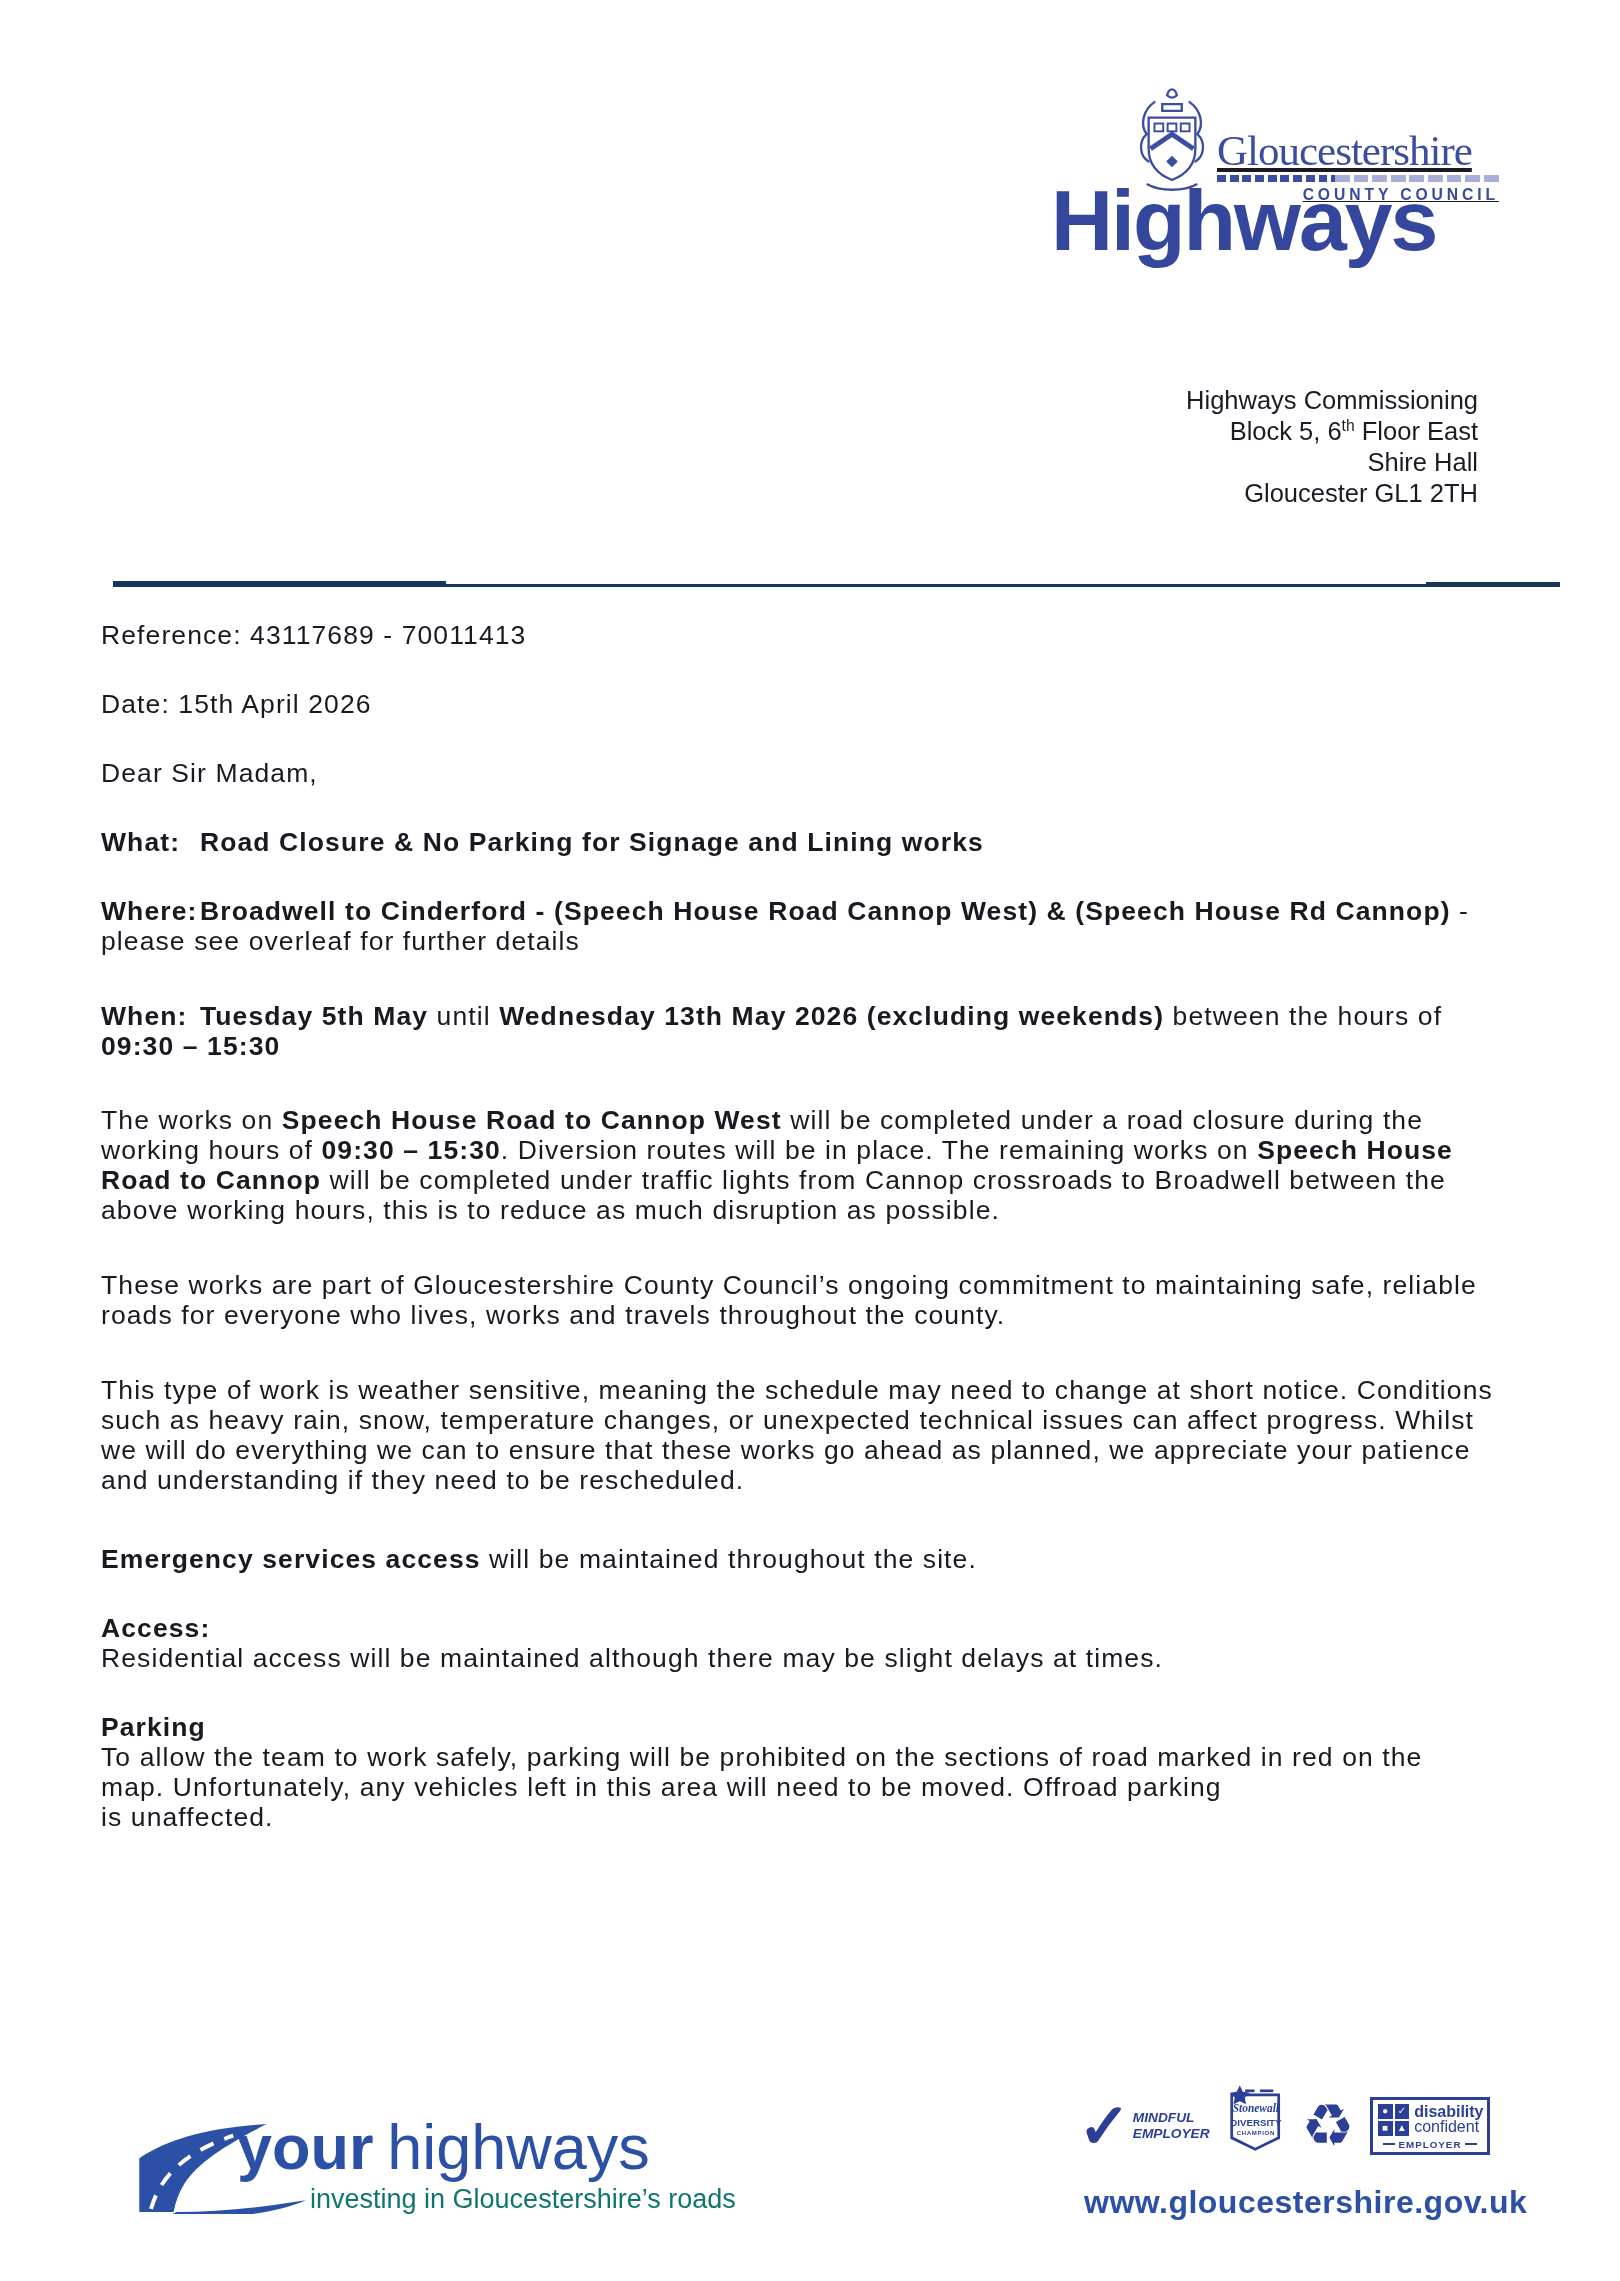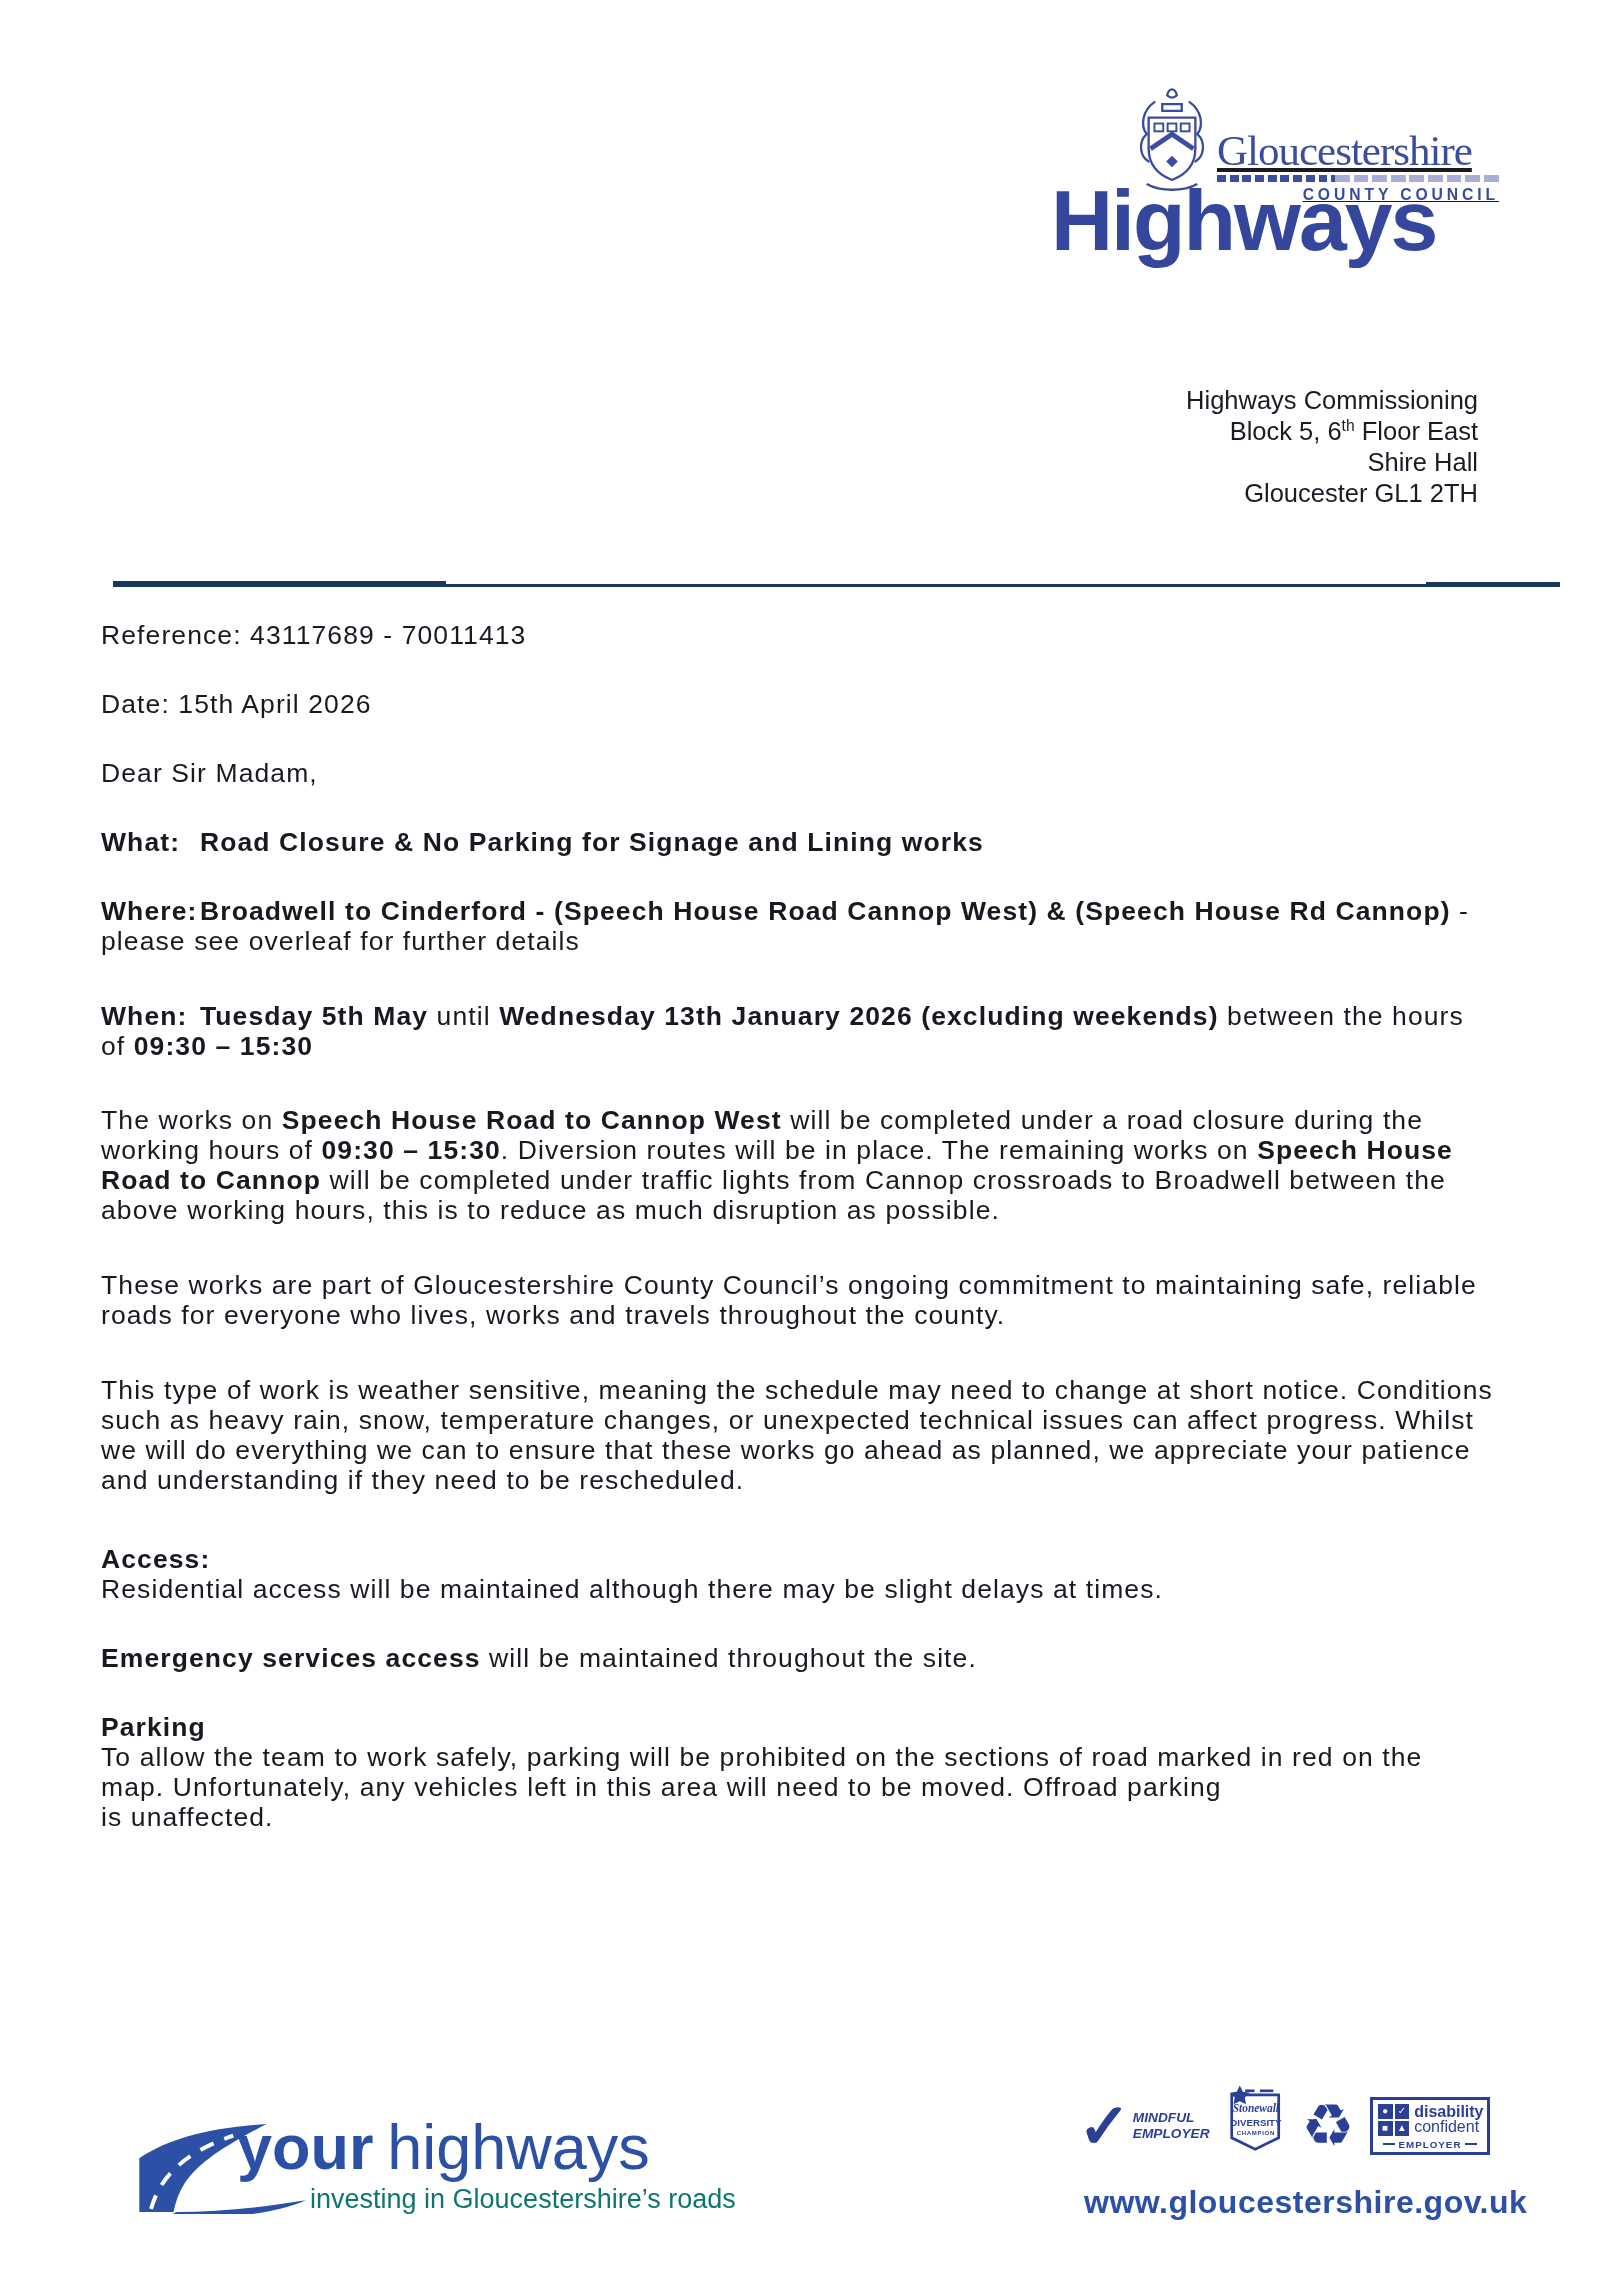--- a/index.html
+++ b/index.html
@@ -155,37 +155,37 @@
 
     <p>
       <span class="lbl">What:</span><b>Road Closure &amp; No Parking for Signage and Lining works</b>
     </p>
 
     <p class="mb46">
       <span class="lbl">Where:</span><b>Broadwell to Cinderford - (Speech House Road Cannop West) &amp; (Speech House Rd Cannop)</b><span> - please see overleaf for further details</span>
     </p>
 
     <p class="mb45">
-      <span class="lbl">When:</span><b>Tuesday 5th May</b><span> until </span><b>Wednesday 13th January 2026 (excluding weekends)</b><span> between the hours of </span><b>09:30 – 15:30</b>
+      <span class="lbl">When:</span><b>Tuesday 5th May</b><span> until </span><b>Wednesday 13th May 2026 (excluding weekends)</b><span> between the hours of </span><b>09:30 – 15:30</b>
     </p>
 
     <p class="mb46">
       <span>The works on </span><b>Speech House Road to Cannop West</b><span> will be completed under a road closure during the working hours of </span><b>09:30 – 15:30</b><span>. Diversion routes will be in place. The remaining works on </span><b>Speech House Road to Cannop</b><span> will be completed under traffic lights from Cannop crossroads to Broadwell between the above working hours, this is to reduce as much disruption as possible.</span>
     </p>
 
     <p class="mb46">These works are part of Gloucestershire County Council’s ongoing commitment to maintaining safe, reliable roads for everyone who lives, works and travels throughout the county.</p>
 
     <p class="mb50">This type of work is weather sensitive, meaning the schedule may need to change at short notice. Conditions such as heavy rain, snow, temperature changes, or unexpected technical issues can affect progress. Whilst we will do everything we can to ensure that these works go ahead as planned, we appreciate your patience and understanding if they need to be rescheduled.</p>
 
     <p>
+      <b>Emergency services access</b><span> will be maintained throughout the site.</span>
+    </p>
+
+    <p>
       <b class="head">Access:</b><span>Residential access will be maintained although there may be slight delays at times.</span>
-    </p>
-
-    <p>
-      <b>Emergency services access</b><span> will be maintained throughout the site.</span>
     </p>
 
     <p>
       <b class="head">Parking</b><span>To allow the team to work safely, parking will be prohibited on the sections of road marked in red on the map. Unfortunately, any vehicles left in this area will need to be moved. Offroad parking</span><br><span>is unaffected.</span>
     </p>
   </div>
 
   <div class="yh">
     <svg class="yh-road" viewBox="0 0 175 95">
       <path d="M2,38 C32,18 72,7 132,3 C96,22 64,40 48,64 C43,72 39,82 37,93 L2,93 Z" fill="#2B50A5"></path>

